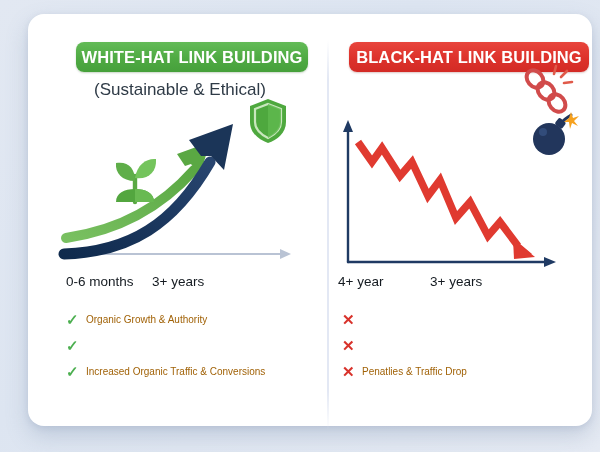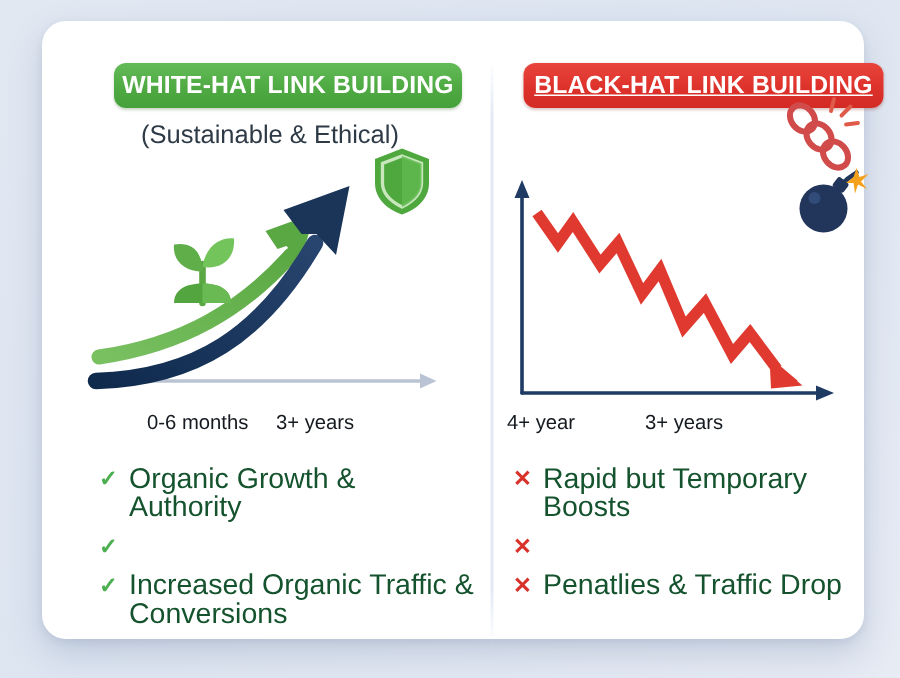--- a/index.html
+++ b/index.html
@@ -24,20 +24,21 @@
   .card {
     position: absolute;
     left: 28px;
     top: 14px;
     width: 548px;
     height: 412px;
     background: #ffffff;
     border-radius: 16px;
     box-shadow: 0 10px 22px rgba(120, 138, 170, 0.30),
                 0 2px 6px rgba(120, 138, 170, 0.18);
+    padding-left: 16px;
   }
   .divider {
     position: absolute;
     left: 299px;
     top: 26px;
     width: 2px;
     height: 390px;
     background: linear-gradient(180deg,
         rgba(222,228,242,0) 0%,
         #e3e8f4 10%,
@@ -73,21 +74,20 @@
     left: 32px;
     width: 232px;
     background: linear-gradient(180deg, #63bb57 0%, #4faa43 55%, #46a03b 100%);
     box-shadow: 0 1px 2px rgba(40,90,30,0.25);
   }
   .badge.red {
     left: 29px;
     width: 240px;
     background: linear-gradient(180deg, #e8453c 0%, #dd322b 55%, #d32a25 100%);
     box-shadow: 0 1px 2px rgba(120,25,20,0.25);
-    text-decoration: underline;
   }
   .subtitle {
     position: absolute;
     top: 52px;
     left: 0;
     width: 272px;
     text-align: center;
     font-size: 17px;
     color: #2e3a46;
   }
@@ -109,21 +109,21 @@
     width: 272px;
     display: flex;
     font-size: 13.5px;
     color: #141a20;
   }
   .axis-labels.left  { padding-left: 22px; }
   .axis-labels.right { padding-left: 18px; }
   .axis-labels span {
     white-space: nowrap;
   }
-  .axis-labels.left  span:nth-child(1) { width: 86px; margin-left: 32px; }
+  .axis-labels.left  span:nth-child(1) { width: 86px; }
   .axis-labels.left  span:nth-child(2) { width: 80px; }
   .axis-labels.right span:nth-child(1) { width: 92px; }
   .axis-labels.right span:nth-child(2) { width: 68px; }
 
   
   .bullets {
     position: absolute;
     top: 282px;
     left: 22px;
     width: 250px;
@@ -136,23 +136,23 @@
   .bullet-mark {
     flex: 0 0 auto;
     width: 20px;
     font-size: 15px;
     font-weight: bold;
     line-height: 19px;
   }
   .bullet-mark.check { color: #4caf50; }
   .bullet-mark.cross { color: #d8322b; }
   .bullet-text {
-    font-size: 19px;
+    font-size: 10px;
     line-height: 19px;
-    color: #14532d;
+    color: #a16207;
   }
 
   
   .icon-abs { position: absolute; }
 </style>
 </head>
 <body>
 
 <div class="stage">
   <div class="card">
@@ -282,21 +282,20 @@
       </div>
 
       <div class="axis-labels right">
         <span>4+ year</span>
         <span>3+ years</span>
       </div>
 
       <div class="bullets">
         <div class="bullet">
           <span class="bullet-mark cross">✕</span>
-          <span class="bullet-text">Rapid but Temporary Boosts</span>
         </div>
         <div class="bullet">
           <span class="bullet-mark cross">✕</span>
         </div>
         <div class="bullet">
           <span class="bullet-mark cross">✕</span>
           <span class="bullet-text">Penatlies &amp; Traffic Drop</span>
         </div>
       </div>
     </div>

